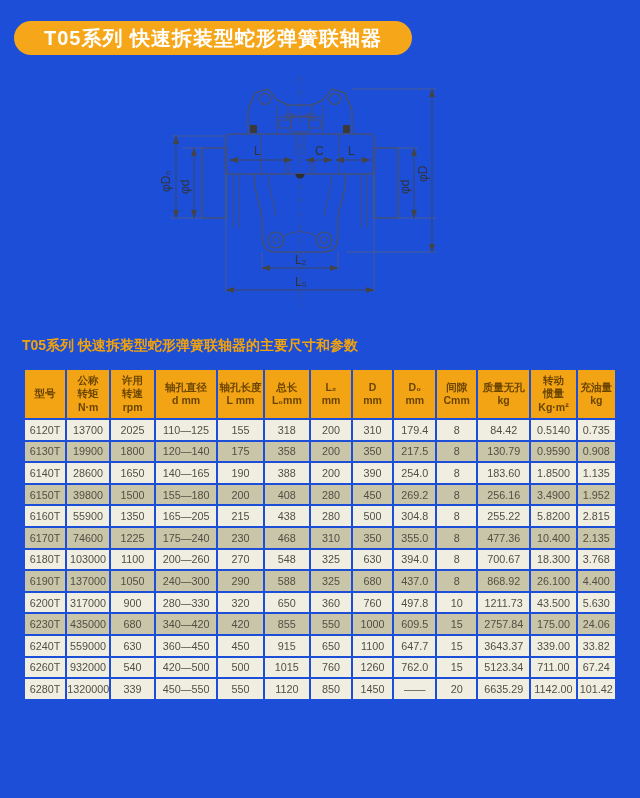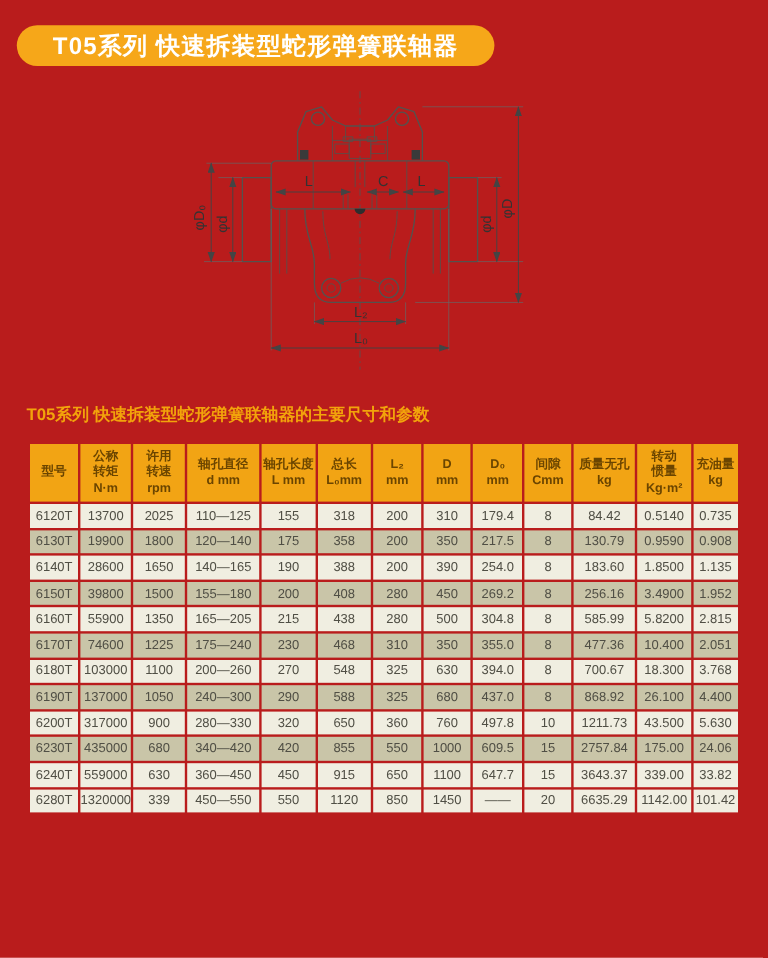--- a/index.html
+++ b/index.html
@@ -1,17 +1,17 @@
 <!DOCTYPE html>
 <html><head>
 <meta charset="utf-8">
 <style>
   html,body{margin:0;padding:0;}
   body{font-family:"Liberation Sans","DejaVu Sans",sans-serif;}
-  .page{position:relative;width:640px;height:798px;background:#b91c1c;overflow:hidden;}
+  .page{position:relative;width:640px;height:798px;background:#1d4ed8;overflow:hidden;}
 
   .banner{
     position:absolute;left:14px;top:21px;width:398px;height:34px;
     background:#F6A719;border-radius:17px;
     color:#ffffff;font-weight:bold;font-size:20px;letter-spacing:1px;
     display:flex;align-items:center;justify-content:center;white-space:nowrap;
   }
 
   .drawing{position:absolute;left:130px;top:70px;width:380px;height:252px;}
   .drawing svg{display:block;}
@@ -214,38 +214,38 @@
           <td>6160T</td>
           <td>55900</td>
           <td>1350</td>
           <td>165—205</td>
           <td>215</td>
           <td>438</td>
           <td>280</td>
           <td>500</td>
           <td>304.8</td>
           <td>8</td>
-          <td>585.99</td>
+          <td>255.22</td>
           <td>5.8200</td>
           <td>2.815</td>
         </tr>
         <tr class="dark">
           <td>6170T</td>
           <td>74600</td>
           <td>1225</td>
           <td>175—240</td>
           <td>230</td>
           <td>468</td>
           <td>310</td>
           <td>350</td>
           <td>355.0</td>
           <td>8</td>
           <td>477.36</td>
           <td>10.400</td>
-          <td>2.051</td>
+          <td>2.135</td>
         </tr>
         <tr class="light">
           <td>6180T</td>
           <td>103000</td>
           <td>1100</td>
           <td>200—260</td>
           <td>270</td>
           <td>548</td>
           <td>325</td>
           <td>630</td>
@@ -309,20 +309,35 @@
           <td>915</td>
           <td>650</td>
           <td>1100</td>
           <td>647.7</td>
           <td>15</td>
           <td>3643.37</td>
           <td>339.00</td>
           <td>33.82</td>
         </tr>
         <tr class="light">
+          <td>6260T</td>
+          <td>932000</td>
+          <td>540</td>
+          <td>420—500</td>
+          <td>500</td>
+          <td>1015</td>
+          <td>760</td>
+          <td>1260</td>
+          <td>762.0</td>
+          <td>15</td>
+          <td>5123.34</td>
+          <td>711.00</td>
+          <td>67.24</td>
+        </tr>
+        <tr class="light">
           <td>6280T</td>
           <td>1320000</td>
           <td>339</td>
           <td>450—550</td>
           <td>550</td>
           <td>1120</td>
           <td>850</td>
           <td>1450</td>
           <td>——</td>
           <td>20</td>

